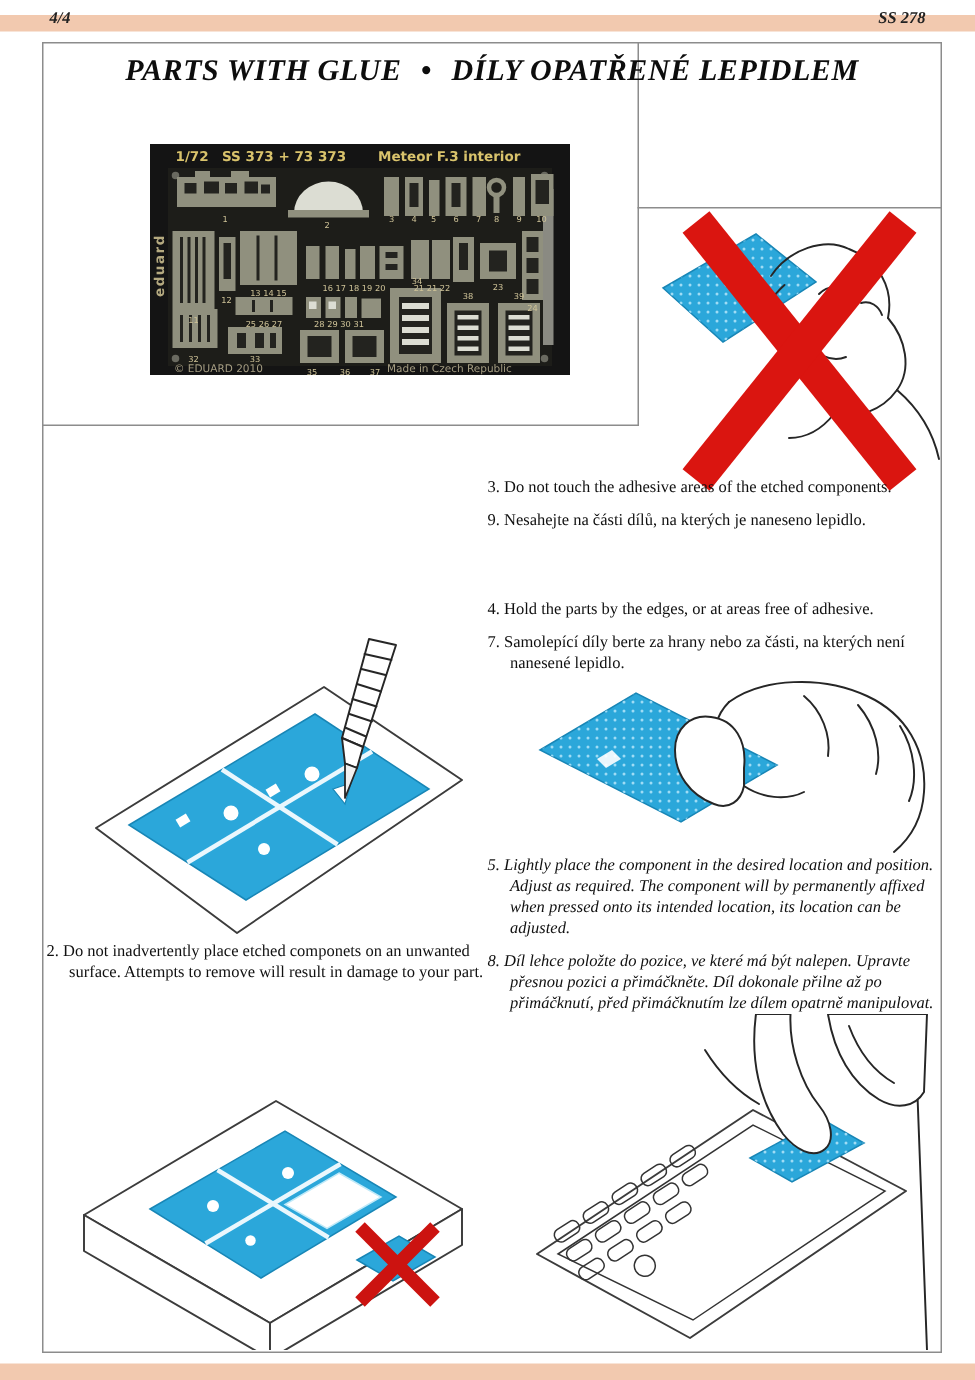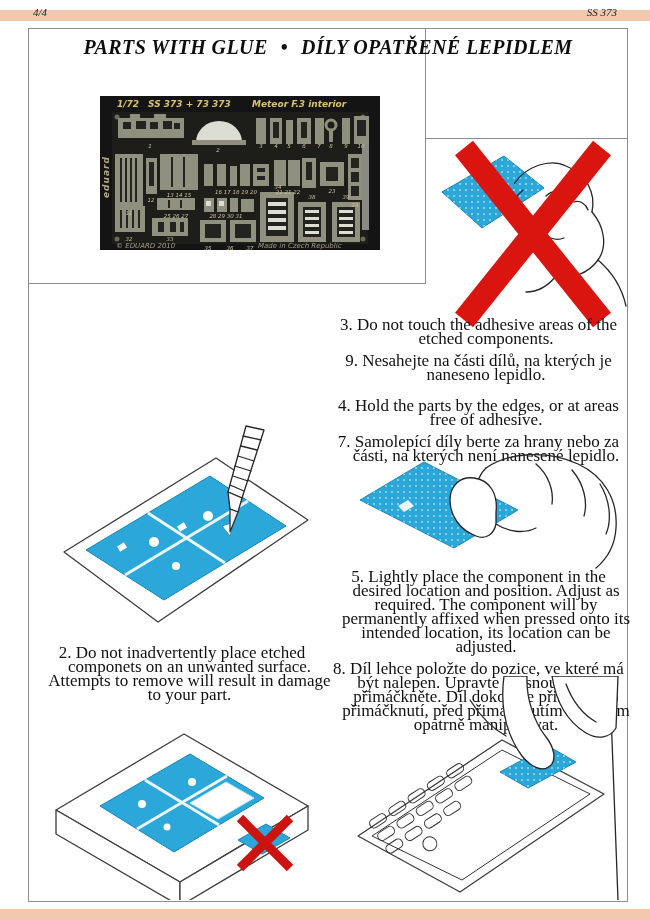--- a/index.html
+++ b/index.html
@@ -4,32 +4,32 @@
 <style>
   :root{
     --accent-blue:#2ba7da; --warning-red:#da1510; --header-band:#f2c9af;
     --photo-background:#141414; --fret-brass:#90907e;
   }
   html,body{margin:0;padding:0;background:#fff;}
   #page{position:relative;width:650px;height:920px;background:#fff;overflow:hidden;
         font-family:"Liberation Serif","DejaVu Serif",serif;color:#111;}
   .band{position:absolute;left:0;width:650px;height:11px;background:var(--header-band);}
   .band-top{top:10px;} .band-bottom{top:909px;}
-  .hdr{position:absolute;top:6px;font-size:11px;font-weight:normal;font-style:italic;color:#222;}
+  .hdr{position:absolute;top:6px;font-size:11px;font-weight:bold;font-style:italic;color:#222;}
   .hdr-left{left:33px;} .hdr-right{right:33px;}
   .frame{position:absolute;left:28px;top:28px;width:598px;height:872px;border:1px solid #8c8c8c;}
   .partA{position:absolute;left:28px;top:28px;width:397px;height:255px;
          border-right:1px solid #8c8c8c;border-bottom:1px solid #8c8c8c;}
   .partB{position:absolute;left:425px;top:28px;width:203px;height:110px;border-bottom:1px solid #8c8c8c;}
   .title{position:absolute;left:28px;top:36px;width:600px;text-align:center;
          font-weight:bold;font-style:italic;font-size:20px;letter-spacing:.4px;color:#0d0d0d;white-space:nowrap;}
   .title .bullet{margin:0 13px;font-style:normal;}
-  .photo{position:absolute;left:100px;top:96px;width:280px;height:154px;background:var(--photo-background);font-style:italic;}
+  .photo{position:absolute;left:100px;top:96px;width:280px;height:154px;background:var(--photo-background);}
   .illus{position:absolute;}
-  .tb{position:absolute;font-size:17px;line-height:14px;color:#101010;text-align:center;}
+  .tb{position:absolute;font-size:11px;line-height:14px;color:#101010;}
   .tb p{margin:0 0 8px 0;padding-left:15px;text-indent:-15px;}
   
   .ln{stroke:#262626;stroke-width:1.3;fill:none;stroke-linecap:round;stroke-linejoin:round;}
   .lnf{stroke:#262626;stroke-width:1.3;fill:#fff;stroke-linejoin:round;}
   .sheet{fill:#fff;stroke:#3c3c3c;stroke-width:1.3;stroke-linejoin:round;}
   .blue-fill{fill:var(--accent-blue);stroke:#1886b6;stroke-width:1;}
   .wdet{stroke:#eaf7fd;stroke-width:3;fill:none;}
   .wdot{fill:#fff;}
   .xline{stroke:var(--warning-red);stroke-width:23;}
   .xline-sm{stroke:#cc1310;stroke-width:9;}
@@ -43,21 +43,21 @@
   .slot{fill:none;stroke:#333;stroke-width:1;}
 </style>
 </head>
 <body>
 
 <div id="page">
 
   <div class="band band-top"></div>
   <div class="band band-bottom"></div>
   <div class="hdr hdr-left">4/4</div>
-  <div class="hdr hdr-right">SS 373</div>
+  <div class="hdr hdr-right">SS 278</div>
 
   <div class="frame"></div>
   <div class="partA"></div>
   <div class="partB"></div>
 
   <div class="title">
     <span>PARTS WITH GLUE</span><span class="bullet">•</span><span>DÍLY OPATŘENÉ LEPIDLEM</span>
   </div>
 
   <div class="photo">
@@ -287,26 +287,26 @@
         <path class="ln" d="M138,20 C130,28 126,40 130,52"></path>
         <path class="ln" d="M188,16 C200,26 206,42 204,56"></path>
         <path class="ln" d="M224,22 C236,36 240,54 236,68"></path>
         <path class="ln" d="M252,36 C262,52 264,72 258,86"></path>
         <path class="lnf" d="M148,64 C150,46 142,32 126,30 C112,28 102,38 102,52 C102,68 112,82 128,88 C138,92 146,86 148,76 Z"></path>
         <path class="ln" d="M148,76 C160,84 176,86 188,80"></path>
       </g>
     </svg>
   </div>
 
-  <div class="tb" style="left:325px;top:570px;width:307px;">
+  <div class="tb" style="left:325px;top:570px;width:307px;font-style:italic;">
     <p>5. Lightly place the component in the desired location and position. Adjust as required. The component will by permanently affixed when pressed onto its intended location, its location can be adjusted.</p>
     <p>8. Díl lehce položte do pozice, ve které má být nalepen. Upravte přesnou pozici a přimáčkněte. Díl dokonale přilne až po přimáčknutí, před přimáčknutím lze dílem opatrně manipulovat.</p>
   </div>
 
-  <div class="tb" style="left:31px;top:646px;width:302px;">
+  <div class="tb" style="left:31px;top:627px;width:302px;">
     <p>2. Do not inadvertently place etched componets on an unwanted surface. Attempts to remove will result in damage to your part.</p>
   </div>
 
   <div class="illus" style="left:42px;top:722px;width:280px;height:178px;">
     <svg width="280" height="178" viewBox="0 0 280 178">
       <g>
         <polygon class="sheet" points="14,88 142,12 266,84 138,160"></polygon>
         <polygon class="sheet" points="14,88 14,112 138,184 138,160"></polygon>
         <polygon class="sheet" points="266,84 266,108 138,184 138,160"></polygon>
       </g>

